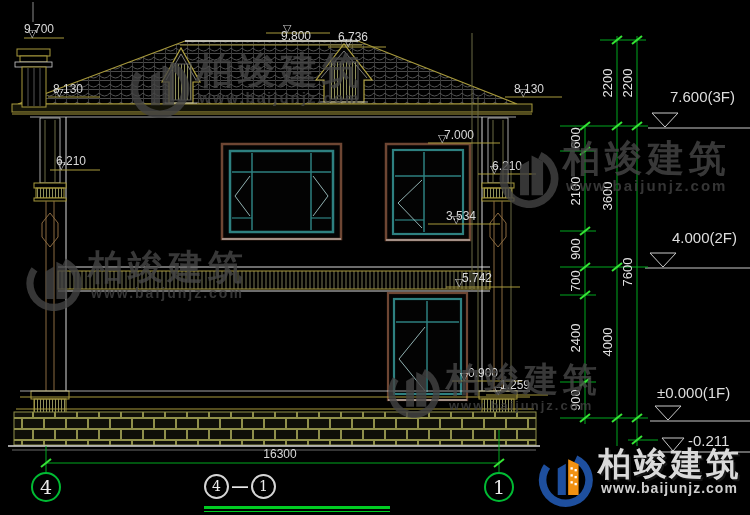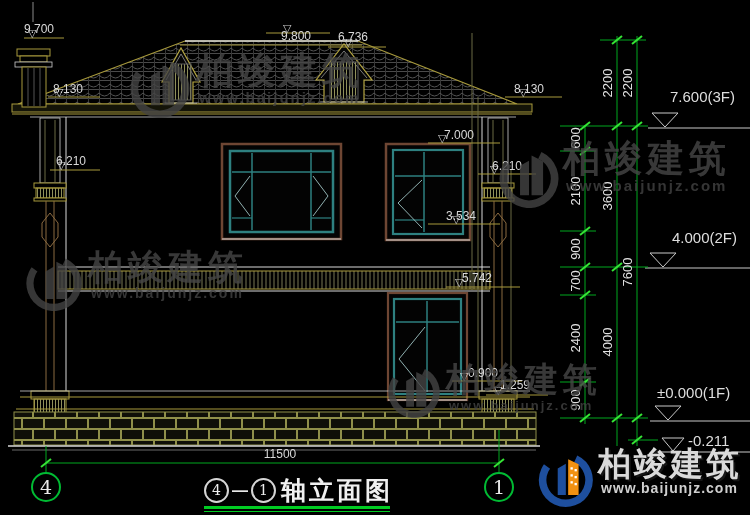--- a/index.html
+++ b/index.html
@@ -278,29 +278,28 @@
   <div class="vtext" style="left:546px;top:241px">900</div>
   <div class="vtext" style="left:546px;top:273px">700</div>
   <div class="vtext" style="left:546px;top:330px">2400</div>
   <div class="vtext" style="left:546px;top:392px">900</div>
   <div class="vtext" style="left:578px;top:75px">2200</div>
   <div class="vtext" style="left:578px;top:188px">3600</div>
   <div class="vtext" style="left:578px;top:334px">4000</div>
   <div class="vtext" style="left:598px;top:75px">2200</div>
   <div class="vtext" style="left:598px;top:264px">7600</div>
 
-  <div class="lbl" style="left:256px;top:448px;width:48px;text-align:center">11500</div>
+  <div class="lbl" style="left:256px;top:448px;width:48px;text-align:center">16300</div>
   <div class="axis-circle" style="left:31px;top:472px">4</div>
   <div class="axis-circle" style="left:484px;top:472px">1</div>
 
   <div class="title-row">
     <span class="title-num">4</span>
     <span class="title-dash">—</span>
     <span class="title-num">1</span>
-    <span class="title-text">轴立面图</span>
   </div>
   <div class="uline" style="left:204px;top:506px;width:186px;height:3px"></div>
   <div class="uline" style="left:204px;top:511px;width:186px;height:1px"></div>
 
   <div class="wm" style="left:128px;top:52px;color:#444">
     <svg width="64" height="64" style="position:absolute;left:0;top:2px">
         <use href="#bjLogo"></use>
       </svg>
     <div class="wm-cn" style="margin-left:68px">柏竣建筑</div>
     <div class="wm-url" style="margin-left:71px">www.baijunjz.com</div>

